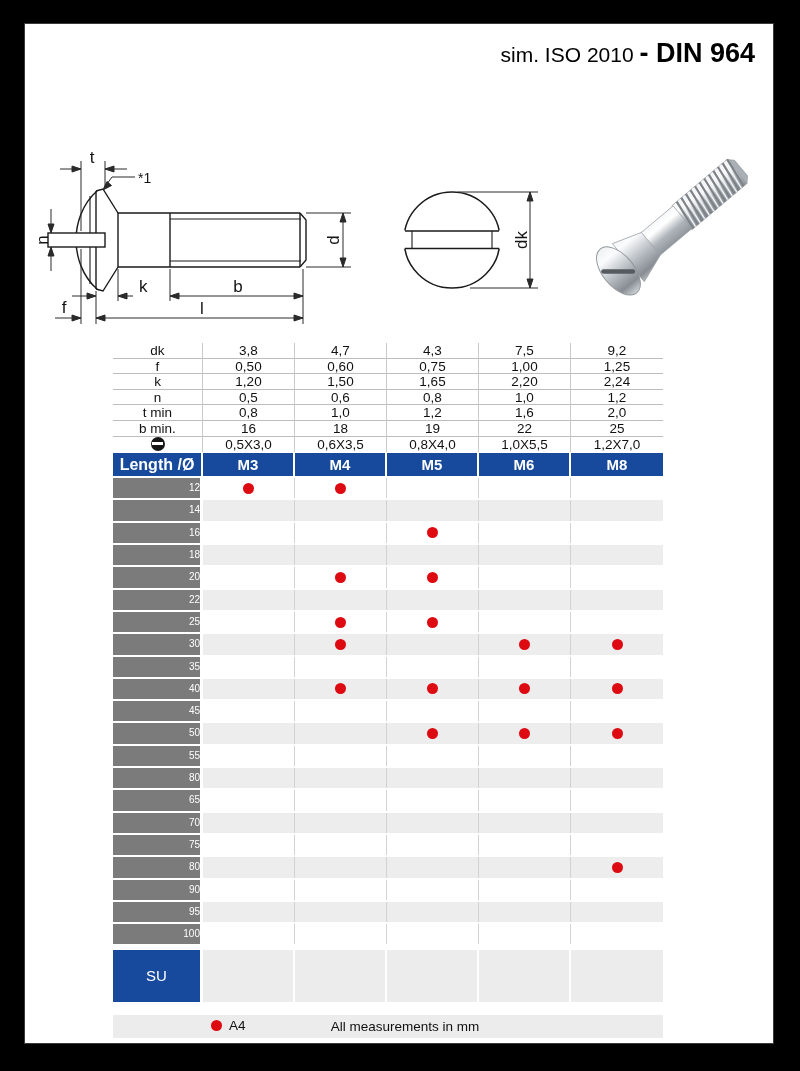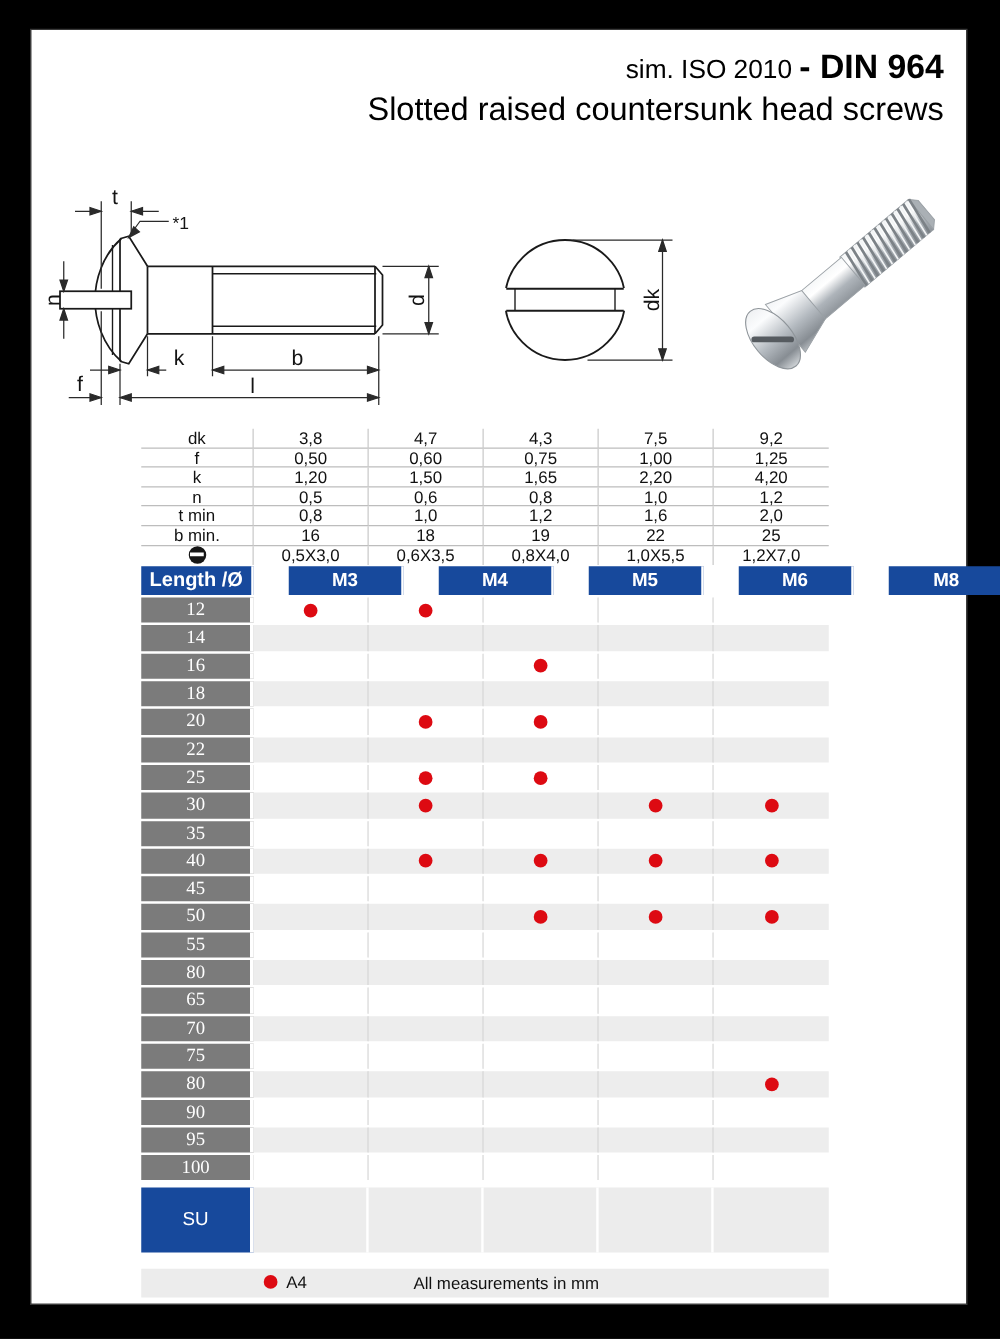--- a/index.html
+++ b/index.html
@@ -22,29 +22,29 @@
   .grid6{display:grid;grid-template-columns:90px repeat(5,92px);}
   #spec{grid-auto-rows:15.6px;}
   .scell{font-size:13.5px;line-height:15.4px;text-align:center;color:#111;
          border-bottom:1px solid #bdbdbd;border-right:1px solid #cacaca;box-sizing:border-box;}
   .scell.lastcol{border-right:none;}
   .scell.lastrow{border-bottom:none;}
   .slot-sym{display:inline-block;width:14px;height:14px;background:#161616;border-radius:50%;
             position:relative;vertical-align:-2px;}
   .slot-sym::after{content:"";position:absolute;left:1.5px;right:1.5px;top:5.5px;height:3px;background:#fff;}
 
-  #mhead{height:23px;margin-top:1px;gap:28px;}
+  #mhead{height:23px;margin-top:1px;}
   .mh{background:var(--blue,#17499c);color:#fff;font-weight:bold;font-size:15px;line-height:23px;
       text-align:center;border-right:2px solid #fff;box-sizing:border-box;}
   .mh.lastcol{border-right:none;}
   .mh.hlabel{font-size:16px;}
 
   #mbody{grid-auto-rows:20.3px;row-gap:2px;margin-top:2px;}
-  .mlab{background:var(--gray,#7b7b7b);color:#fff;font-size:15px;line-height:20.3px;text-align:center;
-        border-right:3px solid #fff;box-sizing:border-box;font-family:Liberation Serif, serif;}
+  .mlab{background:var(--gray,#7b7b7b);color:#fff;font-size:10px;line-height:20.3px;text-align:right;
+        border-right:3px solid #fff;box-sizing:border-box;}
   .mcell{background:#fff;border-right:1px solid #d2d2d2;box-sizing:border-box;
          display:flex;align-items:center;justify-content:center;}
   .mcell.alt{background:var(--rowalt,#ededed);}
   .mcell.lastcol{border-right:none;}
   .dot{width:11px;height:11px;border-radius:50%;background:var(--red,#dd0a12);}
 
   #surow{height:52px;margin-top:6px;}
   .sulab{background:var(--blue,#17499c);color:#fff;font-size:15px;line-height:52px;text-align:center;
          border-right:3px solid #fff;box-sizing:border-box;}
   .sucell{background:#ececec;border-right:2px solid #fff;box-sizing:border-box;}
@@ -58,21 +58,20 @@
 </head>
 <body>
 
 <div class="page">
 
   <div class="title-block">
     <div class="title-line1">
       <span>sim. ISO 2010</span>
       <span class="std">- DIN 964</span>
     </div>
-    <div class="title-line2">Slotted raised countersunk head screws</div>
   </div>
 
   <svg class="drawings" viewBox="25 134 748 196">
     <defs>
       <linearGradient id="gHead" gradientUnits="userSpaceOnUse" x1="0" y1="-32" x2="0" y2="32">
         <stop offset="0" stop-color="#eef0f2"></stop>
           <stop offset="0.22" stop-color="#fbfcfd"></stop>
         <stop offset="0.55" stop-color="#b4bac0"></stop>
           <stop offset="0.8" stop-color="#878d93"></stop>
         <stop offset="1" stop-color="#d6dadd"></stop>
@@ -215,21 +214,21 @@
         <div class="scell sval">0,50</div>
         <div class="scell sval">0,60</div>
         <div class="scell sval">0,75</div>
         <div class="scell sval">1,00</div>
         <div class="scell sval lastcol">1,25</div>
         <div class="scell slabel">k</div>
         <div class="scell sval">1,20</div>
         <div class="scell sval">1,50</div>
         <div class="scell sval">1,65</div>
         <div class="scell sval">2,20</div>
-        <div class="scell sval lastcol">4,20</div>
+        <div class="scell sval lastcol">2,24</div>
         <div class="scell slabel">n</div>
         <div class="scell sval">0,5</div>
         <div class="scell sval">0,6</div>
         <div class="scell sval">0,8</div>
         <div class="scell sval">1,0</div>
         <div class="scell sval lastcol">1,2</div>
         <div class="scell slabel">t min</div>
         <div class="scell sval">0,8</div>
         <div class="scell sval">1,0</div>
         <div class="scell sval">1,2</div>

